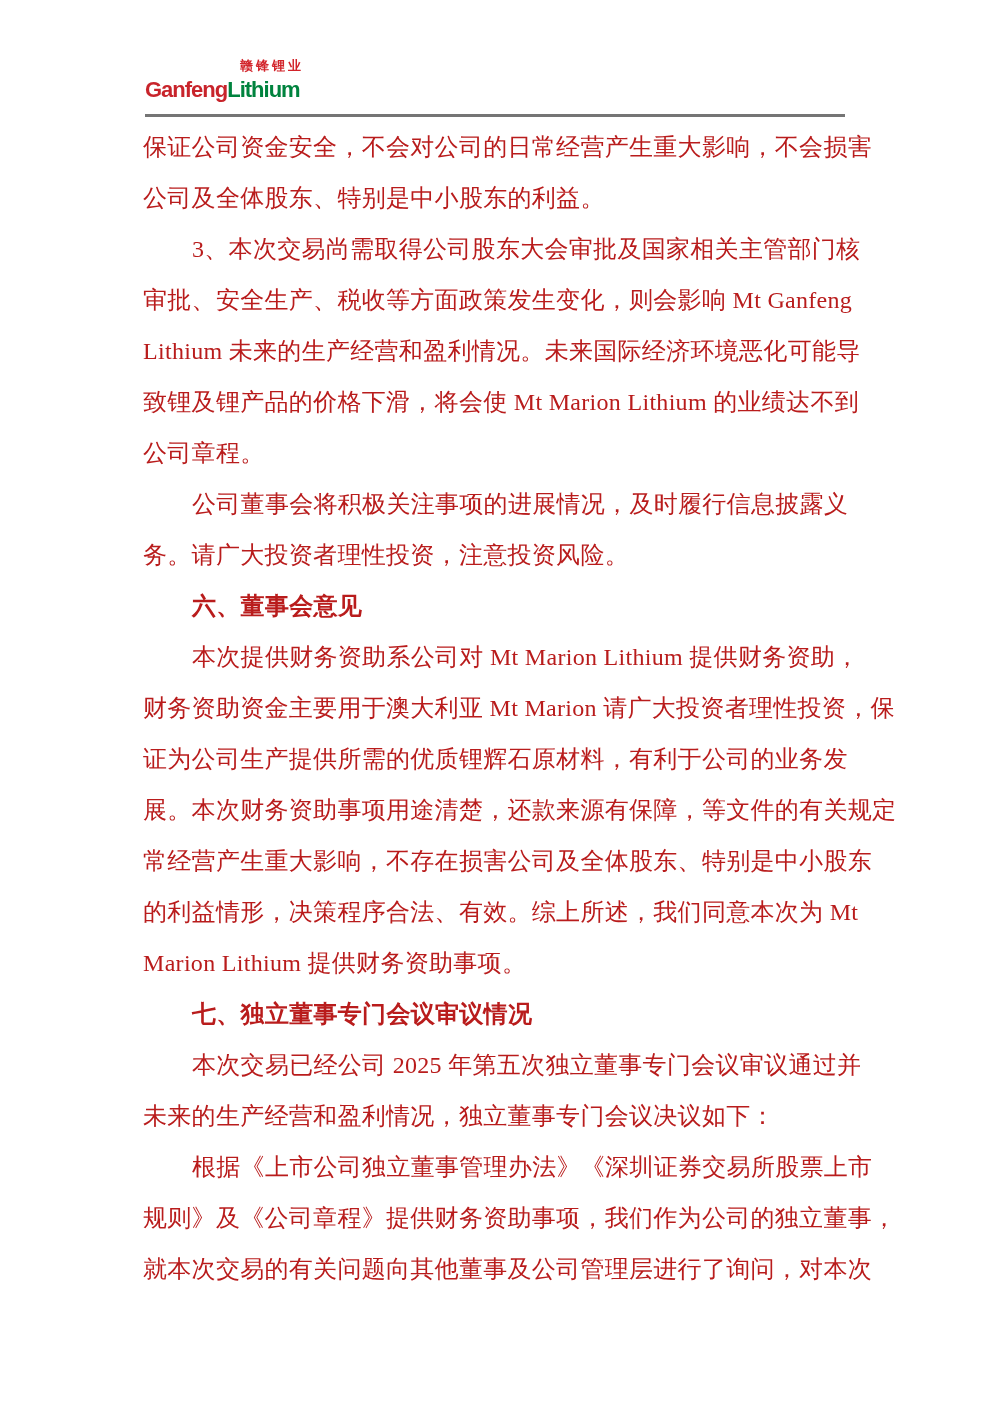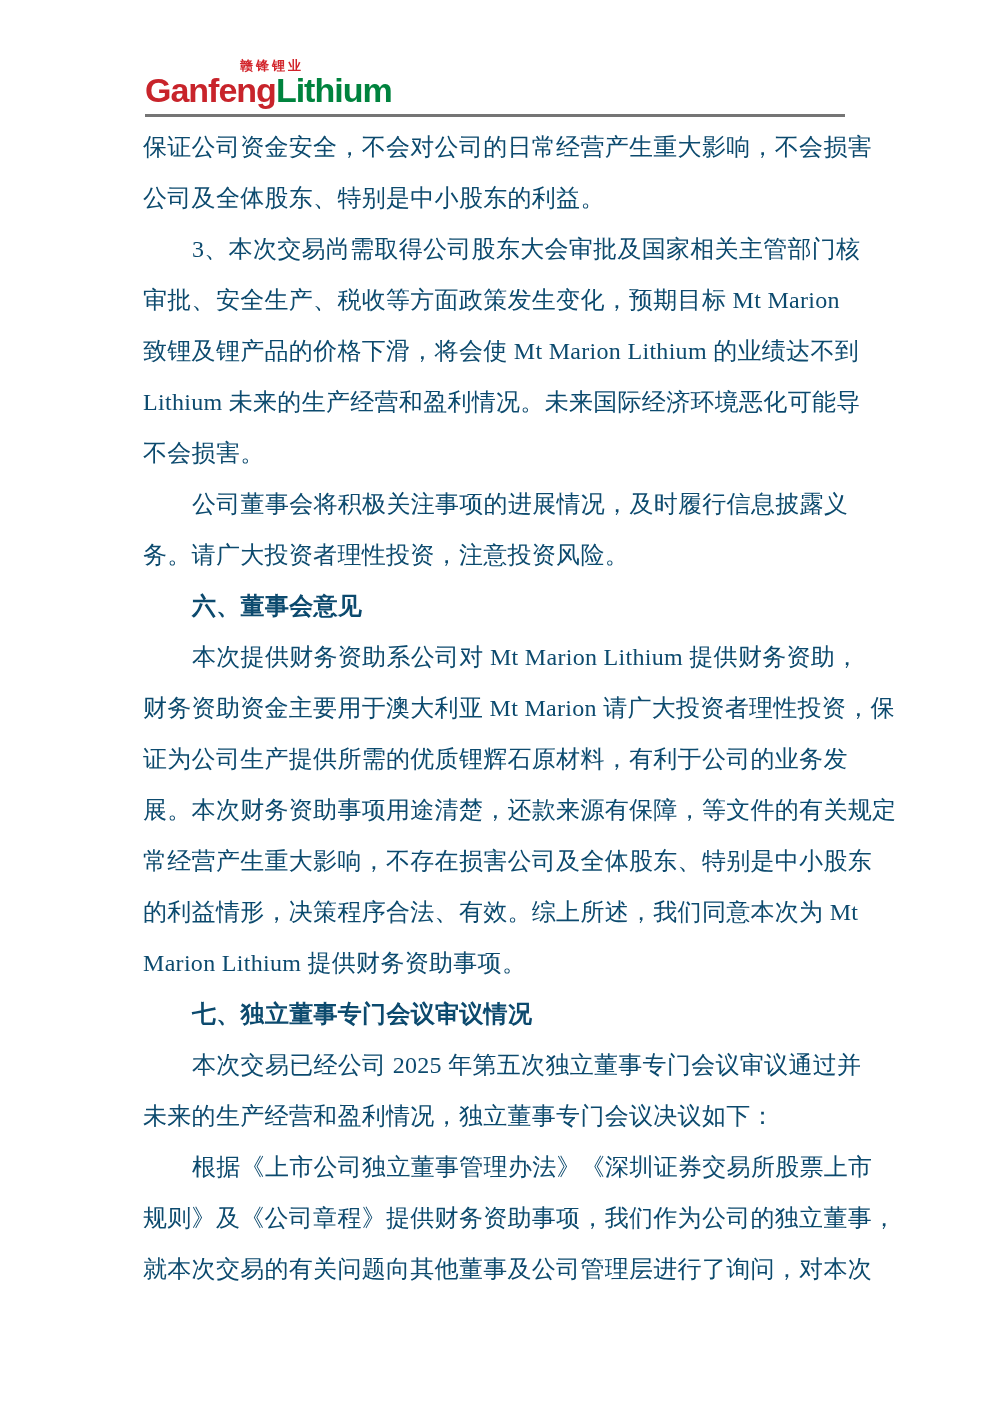--- a/index.html
+++ b/index.html
@@ -31,21 +31,21 @@
     font-size: 13px;
     font-weight: bold;
     letter-spacing: 3px;
     color: #D2232A;
   }
   .brand-en {
     position: absolute;
     left: 145px;
     top: 72px;
     font-family: "Liberation Sans", "DejaVu Sans", sans-serif;
-    font-size: 34px;
+    font-size: 22px;
     font-weight: bold;
     letter-spacing: -1px;
     line-height: 36px;
     white-space: nowrap;
   }
   .brand-en .ganfeng { color: #C8242B; }
   .brand-en .lithium { color: #00833E; }
   .rule {
     position: absolute;
     left: 145px;
@@ -53,21 +53,21 @@
     width: 700px;
     height: 3px;
     background: #757575;
   }
   
   .body {
     position: absolute;
     top: 122px;
     left: 143px;
     width: 722px;
-    color: #0c4a6e;
+    color: #b91c1c;
   }
   .line {
     height: 51px;
     line-height: 51px;
     font-size: 24px;
     white-space: nowrap;
     letter-spacing: 0.3px;
   }
   .line.indent { padding-left: 49px; }
   .line.bold   { font-weight: bold; }
@@ -80,24 +80,24 @@
   <header class="letterhead">
     <div class="brand-cn">赣锋锂业</div>
     <div class="brand-en"><span class="ganfeng">Ganfeng</span><span class="lithium">Lithium</span></div>
     <div class="rule"></div>
   </header>
 
   <main class="body">
     <div class="line">保证公司资金安全，不会对公司的日常经营产生重大影响，不会损害</div>
     <div class="line">公司及全体股东、特别是中小股东的利益。</div>
     <div class="line indent">3、本次交易尚需取得公司股东大会审批及国家相关主管部门核</div>
-    <div class="line">审批、安全生产、税收等方面政策发生变化，预期目标 Mt Marion</div>
+    <div class="line">审批、安全生产、税收等方面政策发生变化，则会影响 Mt Ganfeng</div>
+    <div class="line">Lithium 未来的生产经营和盈利情况。未来国际经济环境恶化可能导</div>
     <div class="line">致锂及锂产品的价格下滑，将会使 Mt Marion Lithium 的业绩达不到</div>
-    <div class="line">Lithium 未来的生产经营和盈利情况。未来国际经济环境恶化可能导</div>
-    <div class="line">不会损害。</div>
+    <div class="line">公司章程。</div>
     <div class="line indent">公司董事会将积极关注事项的进展情况，及时履行信息披露义</div>
     <div class="line">务。请广大投资者理性投资，注意投资风险。</div>
     <div class="line indent bold">六、董事会意见</div>
     <div class="line indent">本次提供财务资助系公司对 Mt Marion Lithium 提供财务资助，</div>
     <div class="line">财务资助资金主要用于澳大利亚 Mt Marion 请广大投资者理性投资，保</div>
     <div class="line">证为公司生产提供所需的优质锂辉石原材料，有利于公司的业务发</div>
     <div class="line">展。本次财务资助事项用途清楚，还款来源有保障，等文件的有关规定</div>
     <div class="line">常经营产生重大影响，不存在损害公司及全体股东、特别是中小股东</div>
     <div class="line">的利益情形，决策程序合法、有效。综上所述，我们同意本次为 Mt</div>
     <div class="line">Marion Lithium 提供财务资助事项。</div>

